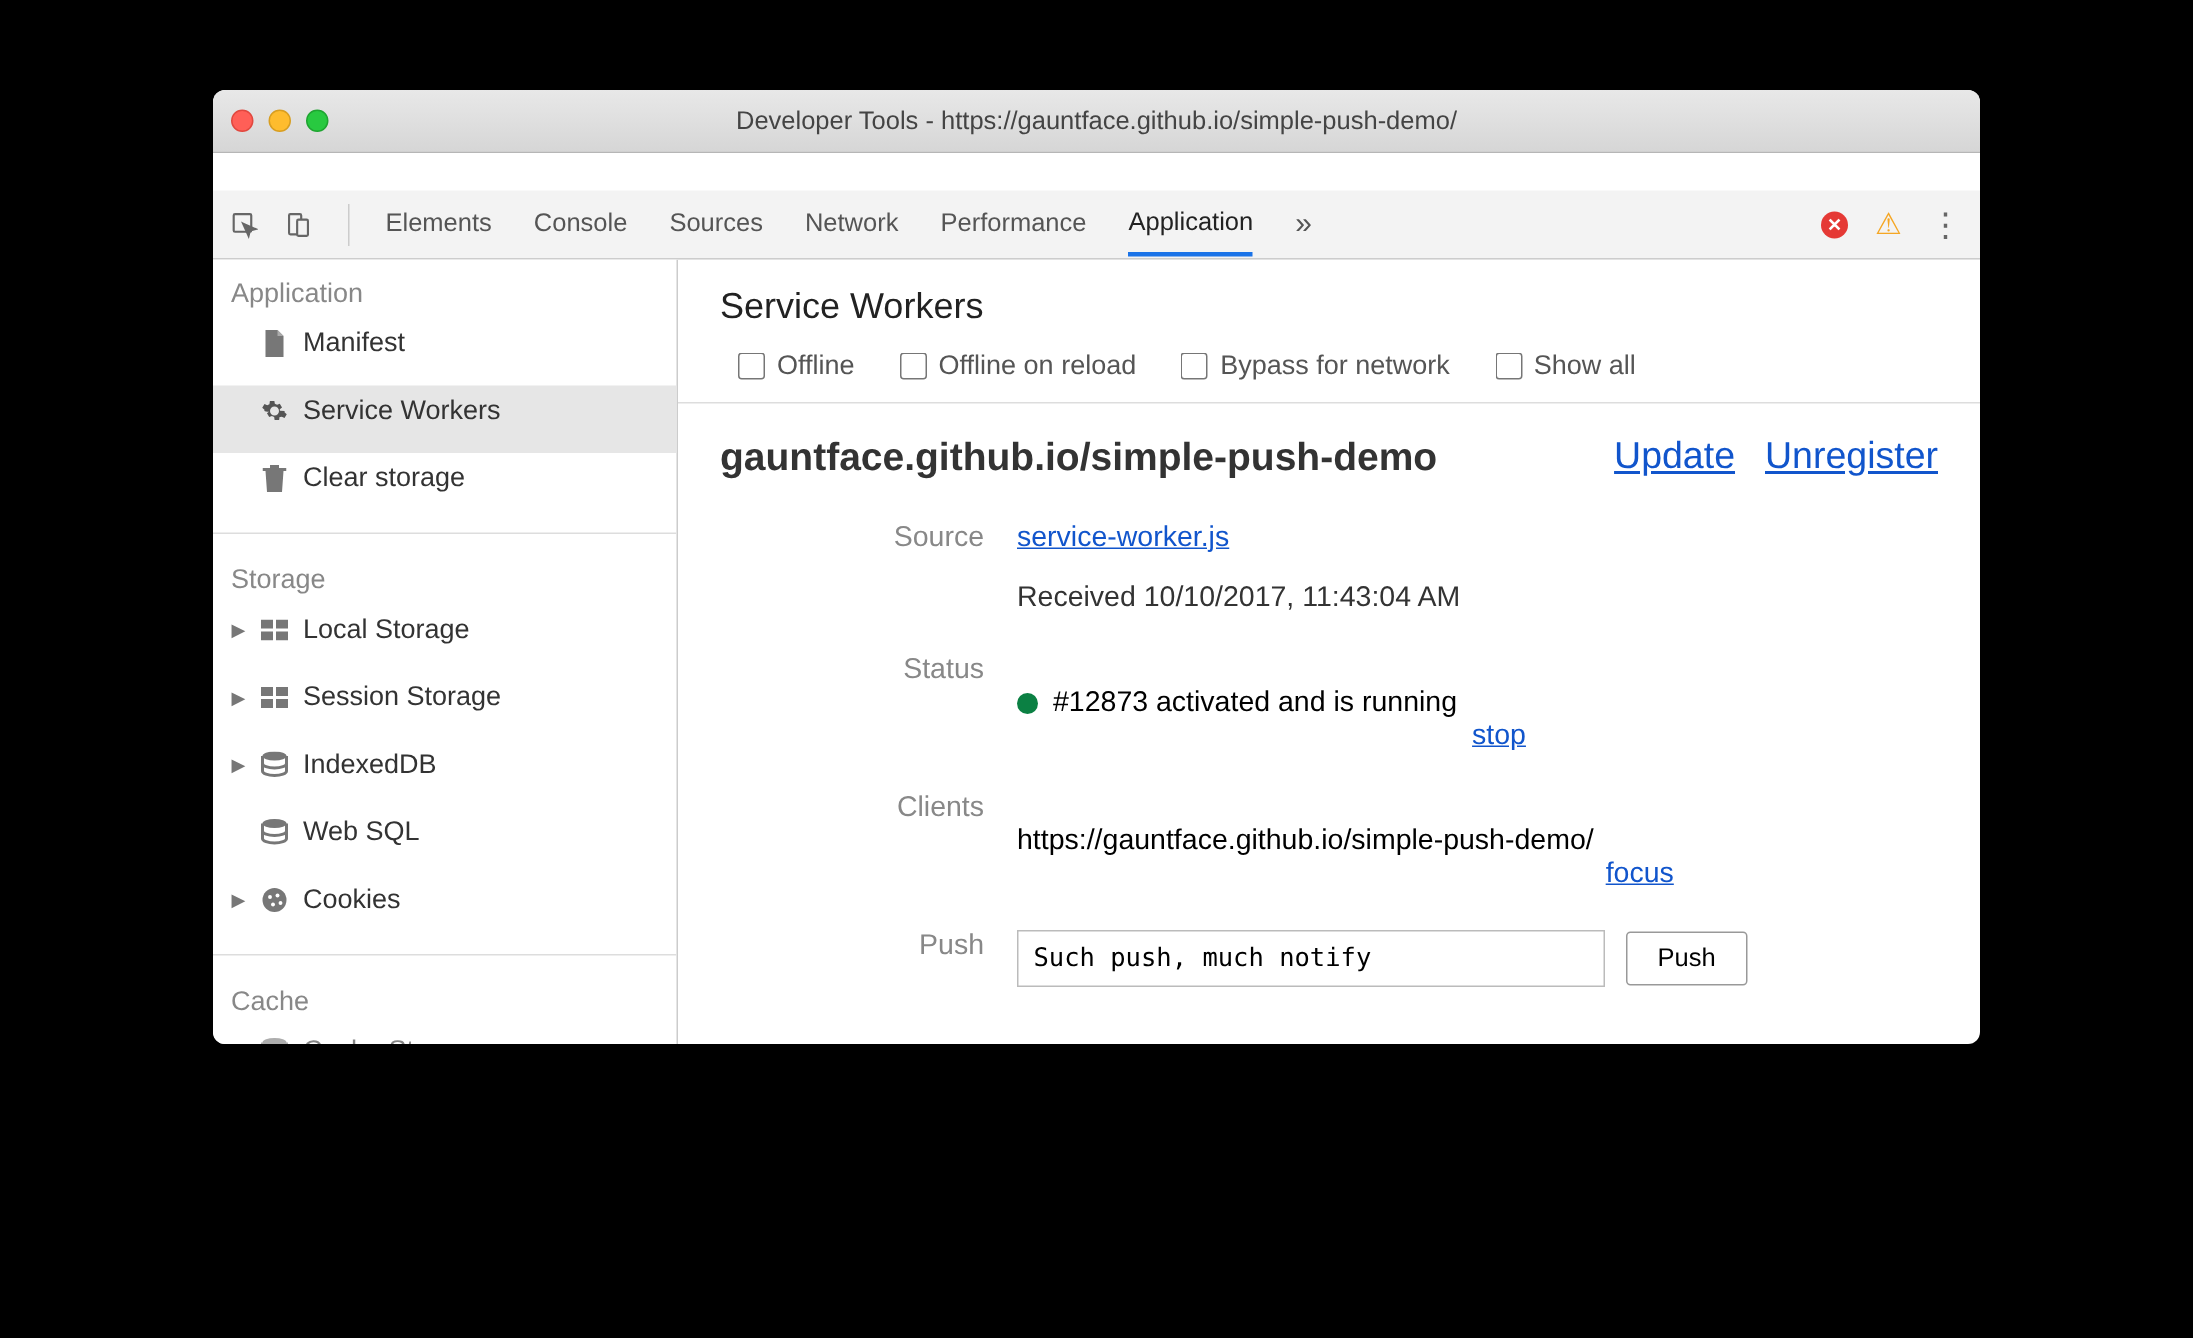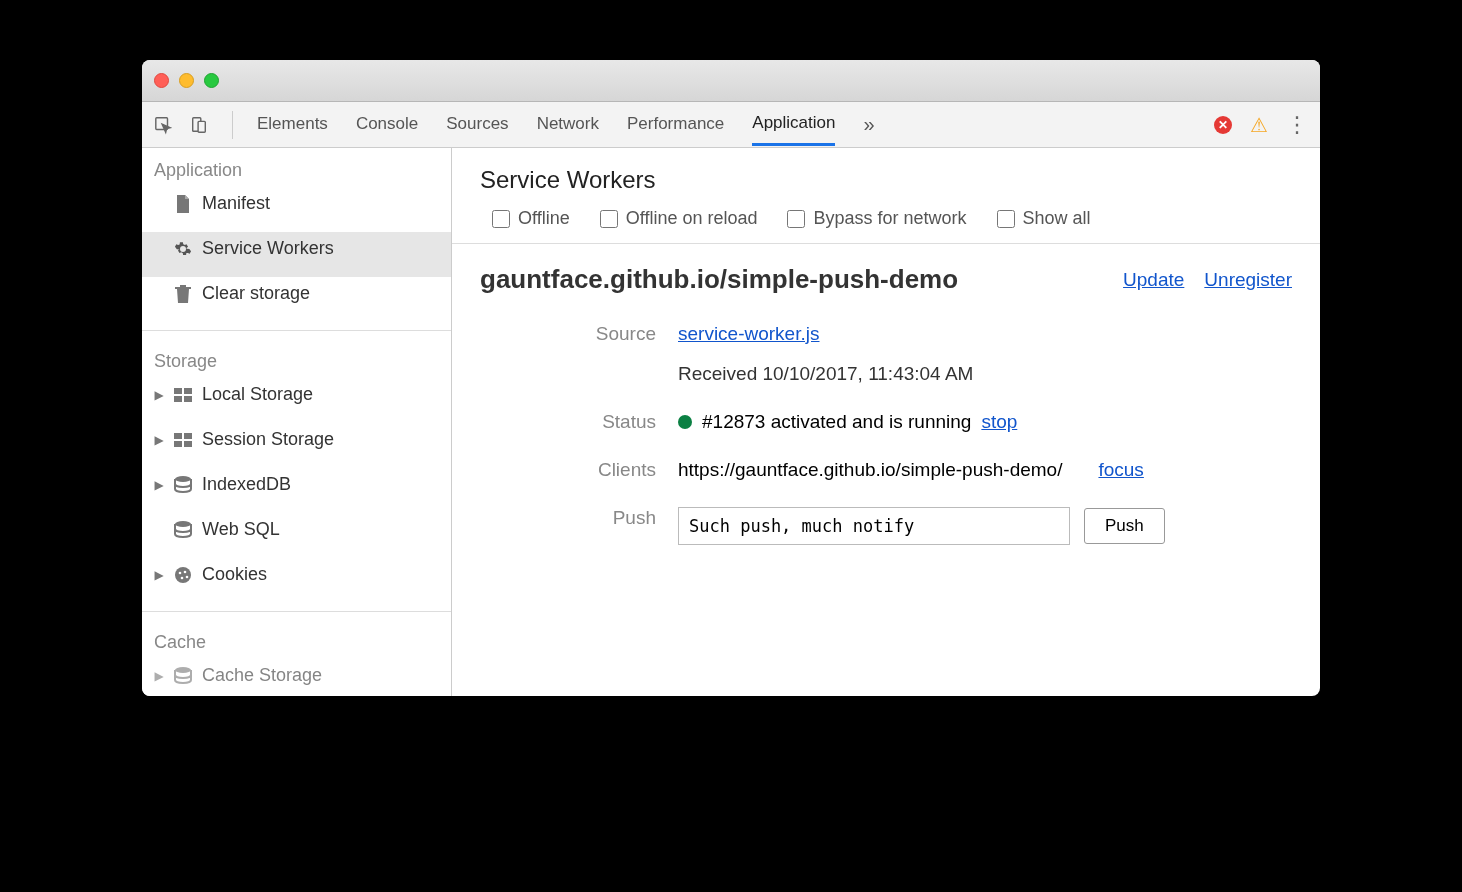--- a/index.html
+++ b/index.html
@@ -41,21 +41,21 @@
     position:absolute; left:0; right:0; text-align:center;
     font-size:17px; color:#444; font-weight:400;
   }
   .toolbar {
     height: 46px;
     background: #f3f3f3;
     border-bottom: 1px solid #ccc;
     display:flex; align-items:center;
     padding: 0 12px;
     gap: 18px;
-    font-size: 17px; color:#555;
+    font-size: 17px; color:#555;margin-top:25px;
   }
   .toolbar .divider { width:1px; height:28px; background:#ccc; margin:0 6px;}
   .tabs { display:flex; gap:28px; align-items:center; flex:1; }
   .tab { color:#555; padding-bottom:2px; cursor:default;}
   .tab.active { color:#222; font-weight:500; border-bottom:3px solid #1a73e8; padding-bottom:10px; margin-top:10px;}
   .toolbar-right { display:flex; align-items:center; gap:18px; }
   .err-badge { width:18px;height:18px;border-radius:50%;background:#e53935;color:#fff;display:flex;align-items:center;justify-content:center;font-size:12px;font-weight:bold;}
   .body { display:flex; flex:1; overflow:hidden; }
   .sidebar { width:310px; border-right:1px solid #ccc; background:#fff; overflow:hidden; }
   .side-section-title { font-size:18px; color:#888; padding:12px 12px 6px; }
@@ -67,28 +67,28 @@
   .sep { height:1px; background:#ddd; margin:8px 0;}
   .content { flex:1; overflow:hidden; padding:0; }
   .content-header { padding:18px 28px 14px; border-bottom:1px solid #ddd; }
   .content-header h1 { font-size:24px; color:#222; font-weight:500; margin-bottom:14px;}
   .check-row { display:flex; gap:30px; align-items:center;margin-left:12px; }
   .check { display:flex; align-items:center; gap:8px; font-size:18px; color:#555;}
   .check input { width:18px; height:18px; }
   .scope { padding:20px 28px 0; }
   .scope-head { display:flex; align-items:center; }
   .scope-head .origin { font-size:26px; font-weight:600; color:#333; flex:1;}
-  .scope-head a { color:#1155cc; text-decoration:underline; font-size:19px; margin-left:20px;text-align:right;}
+  .scope-head a { color:#1155cc; text-decoration:underline; font-size:25px; margin-left:20px;text-align:right;}
   .grid { margin-top:28px; display:grid; grid-template-columns: 180px 1fr; row-gap:26px; column-gap:18px; align-items:start; font-size:19px;}
   .grid .label { color:#888; text-align:right; padding-right:4px;}
-  .grid a { color:#1155cc; text-decoration:underline;}
+  .grid a { color:#1155cc; text-decoration:underline;margin-top:44px;}
   .src-block .received { color:#333; margin-top:18px;}
   .status-line { display:flex; align-items:center; gap:10px;}
   .dot { width:14px;height:14px;border-radius:50%;background:#0b8043;display:inline-block;}
-  .clients-line { display:flex; align-items:flex-end; gap:36px;}
+  .clients-line { display:flex; align-items:center; gap:8px;}
   .push-line { display:flex; align-items:center; gap:14px;}
   .push-line input[type=text]{
     font-family: Menlo, Consolas, monospace; font-size:17px;
     padding:8px 10px; border:1px solid #bbb; width:392px;
   }
   .push-line button{
     font-size:17px; padding:7px 20px; border:1px solid #999; background:#fff; border-radius:3px;
   }
   .chevmore { font-size:20px; color:#555;}
   svg { display:block; }
@@ -97,20 +97,21 @@
 <body>
 
 <div class="window">
 
   <div class="titlebar">
     <div class="traffic">
       <div class="tl red"></div>
       <div class="tl yellow"></div>
       <div class="tl green"></div>
     </div>
+    <div class="titlebar-title">Developer Tools - https://gauntface.github.io/simple-push-demo/</div>
   </div>
 
   <div class="toolbar">
     <span class="ico">
       <svg width="20" height="20" viewBox="0 0 20 20" stroke="#666" fill="none" stroke-width="1.6">
         <rect x="2" y="2" width="13" height="13" rx="1"></rect>
           <path d="M9 9 L18 13 L14 14 L13 18 Z" fill="#666"></path>
       </svg>
     </span>
     <span class="ico">

